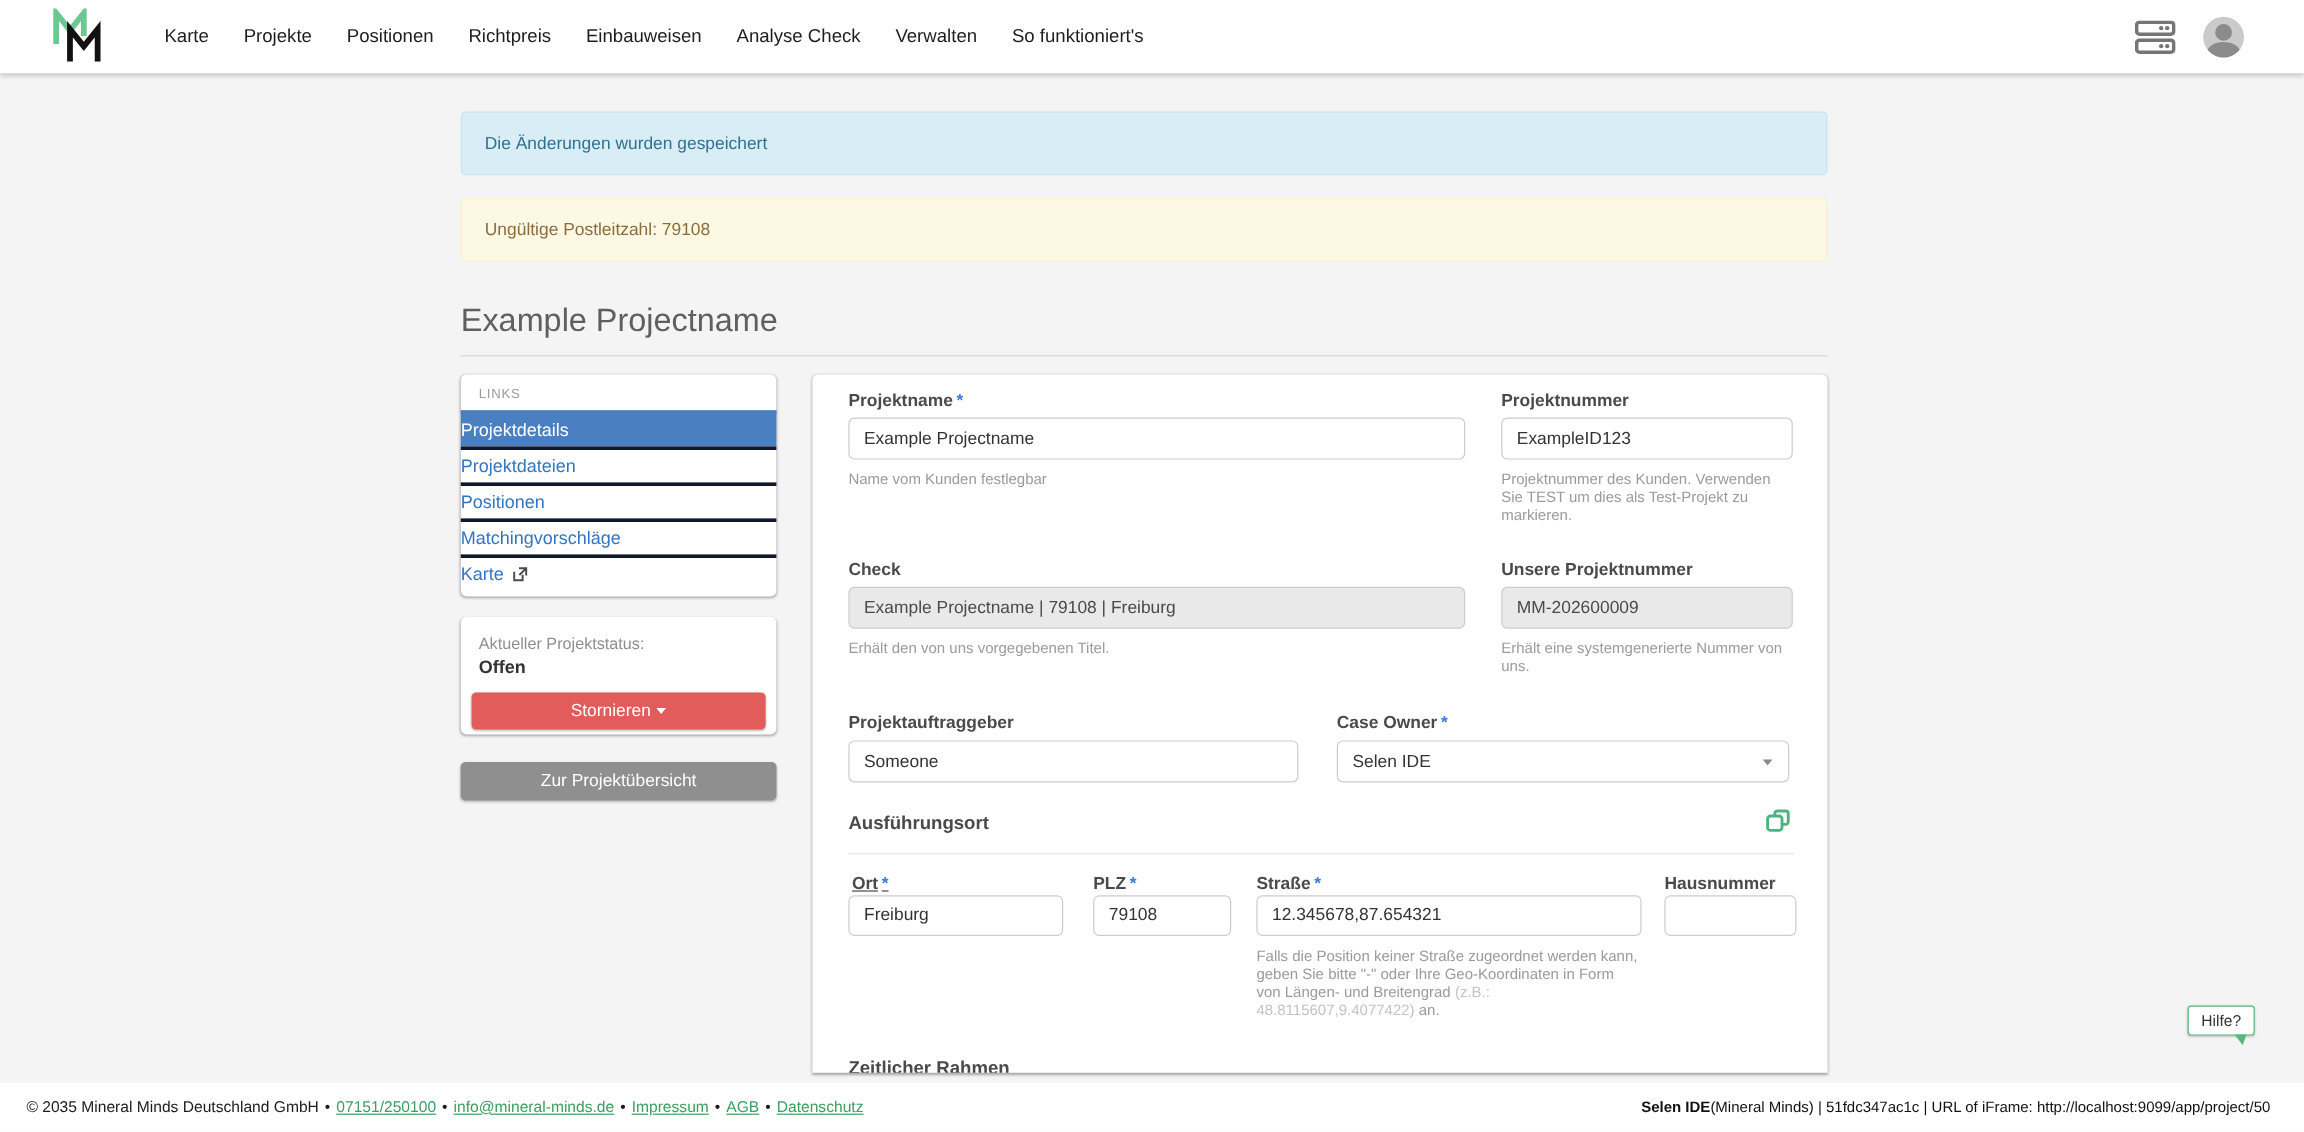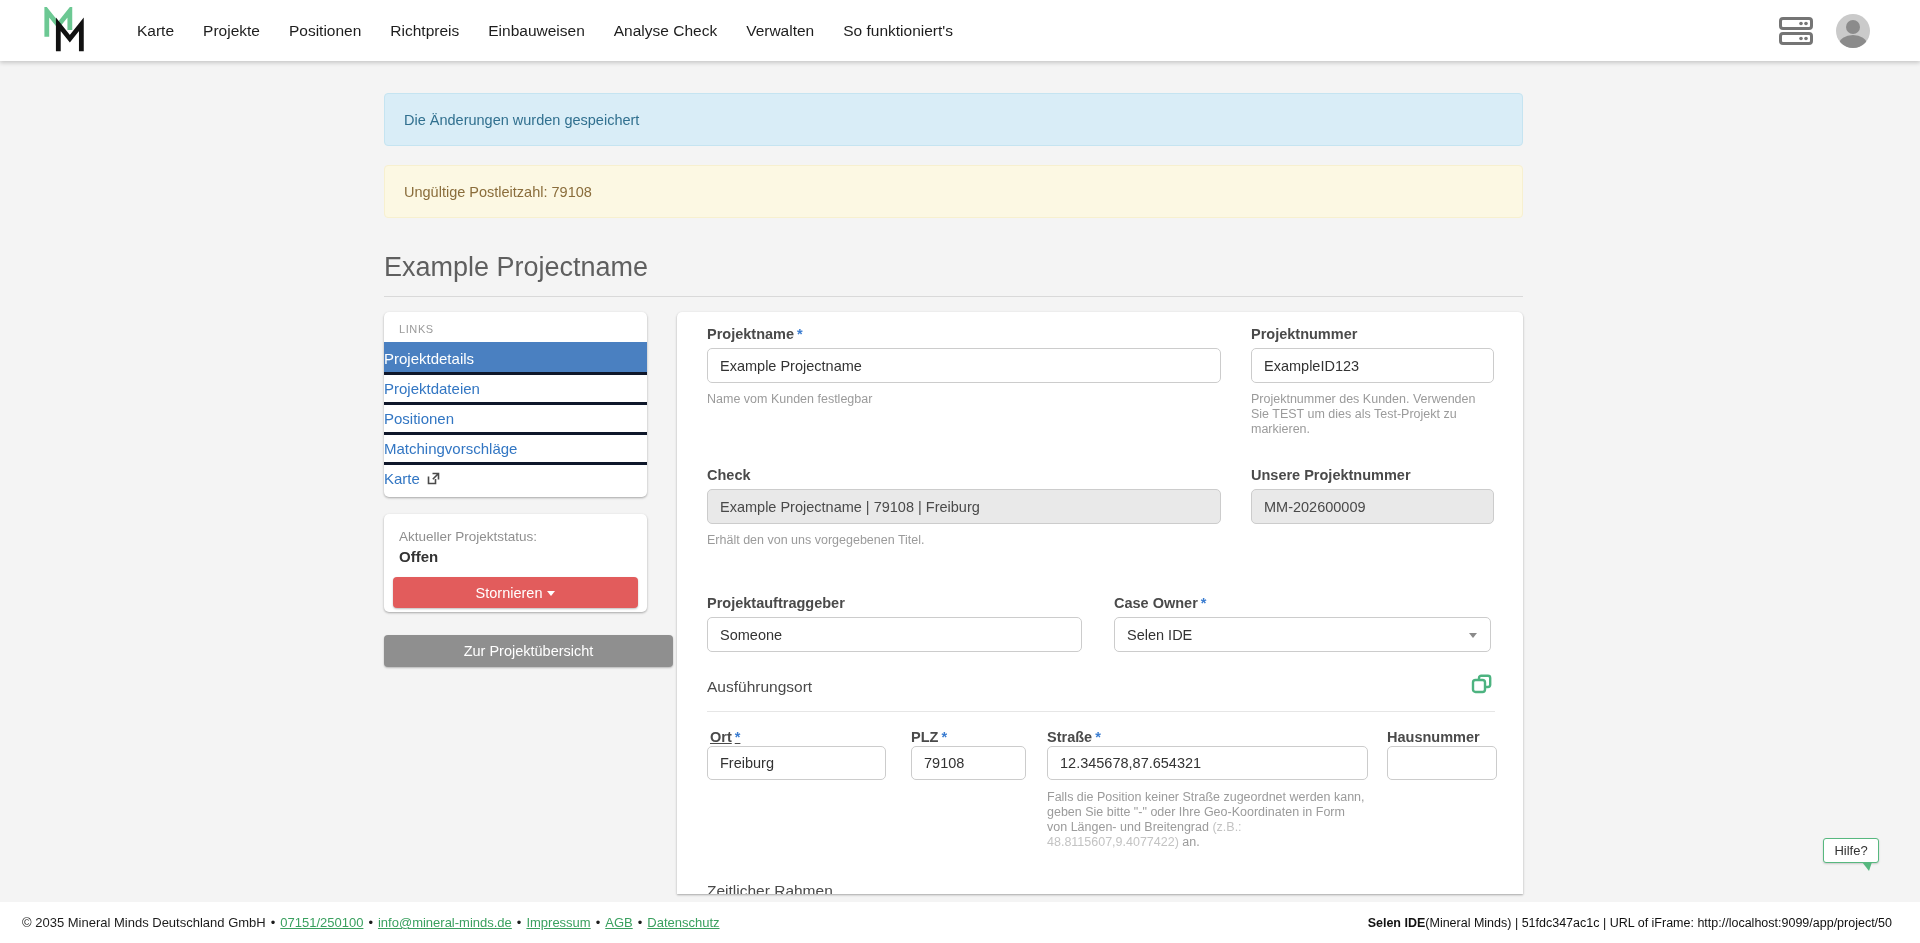--- a/index.html
+++ b/index.html
@@ -43,34 +43,34 @@
 
   
   #status-card { left:384px; top:514px; width:263px; height:98px; }
   #status-label { position:absolute; left:15px; top:15px; font-size:13.5px; color:#8f8f8f; }
   #status-value { position:absolute; left:15px; top:34px; font-size:15px; font-weight:700; color:#333; }
   #cancel-btn { position:absolute; left:9px; top:63px; width:245px; height:31px; background:#e25c5c;
                 border:none; border-radius:4px; color:#fff; font-size:14.5px; font-family:inherit;
                 cursor:pointer; box-shadow:0 1px 2px rgba(0,0,0,.25); }
   .caret-down { display:inline-block; width:0; height:0; border-left:4px solid transparent;
                 border-right:4px solid transparent; border-top:5px solid #fff; margin-left:5px; vertical-align:middle; }
-  #overview-btn { position:absolute; left:384px; top:635px; width:289px; height:32px; background:#8f8f8f;
+  #overview-btn { position:absolute; left:384px; top:635px; width:263px; height:32px; background:#8f8f8f;
                   border:none; border-radius:4px; color:#fff; font-size:14.5px; font-family:inherit;
                   cursor:pointer; box-shadow:0 1px 2px rgba(0,0,0,.25); }
 
   
   #form-card { left:677px; top:312px; width:846px; height:582px; overflow:hidden; border-radius:5px 5px 0 0; }
   .f-label { position:absolute; font-size:14.5px; font-weight:700; color:#4a4a4a; }
   .req { color:#3b7dd1; font-weight:700; margin-left:3px; }
   .f-input { position:absolute; height:35px; border:1px solid #ccc; border-radius:5px; background:#fff;
              font-size:14.5px; color:#333; padding:0 12px; font-family:inherit; }
   .f-input:disabled, .f-input.disabled { background:#e9e9e9; color:#4a4a4a; }
   .f-helper { position:absolute; font-size:12.5px; color:#9b9b9b; line-height:15px; }
   .f-helper .lighter { color:#c3c3c3; }
-  .f-section { position:absolute; font-size:15.5px; font-weight:400; color:#4a4a4a; }
+  .f-section { position:absolute; font-size:15.5px; font-weight:700; color:#4a4a4a; }
   .f-divider { position:absolute; height:1px; background:#e6e6e6; }
   #case-owner-select { position:absolute; height:35px; border:1px solid #ccc; border-radius:5px; background:#fff;
              font-size:14.5px; color:#333; padding:0 12px; display:flex; align-items:center; cursor:pointer; }
   #case-owner-select .sel-caret { position:absolute; right:13px; top:15px; width:0; height:0;
              border-left:4px solid transparent; border-right:4px solid transparent; border-top:5px solid #8a8a8a; }
   #copy-icon { position:absolute; left:794px; top:361px; width:22px; height:22px; cursor:pointer; }
 
   
   #help-btn { position:absolute; left:1823px; top:838px; width:56px; height:25px; background:#fff;
               border:1px solid #57b87f; border-radius:3px; font-size:13px; color:#333; font-family:inherit;
@@ -180,20 +180,21 @@
   <div class="f-label" style="left:30px; top:155px;">
     <span>Check</span>
   </div>
   <input class="f-input disabled" disabled="" style="left: 30px; top: 177px; width: 514px;" value="Example Projectname | 79108 | Freiburg">
   <div class="f-helper" style="left:30px; top:221px;">Erhält den von uns vorgegebenen Titel.</div>
 
   <div class="f-label" style="left:574px; top:155px;">
     <span>Unsere Projektnummer</span>
   </div>
   <input class="f-input disabled" disabled="" style="left: 574px; top: 177px; width: 243px;" value="MM-202600009">
+  <div class="f-helper" style="left:574px; top:221px; width:245px;">Erhält eine systemgenerierte Nummer von uns.</div>
 
   <div class="f-label" style="left:30px; top:283px;">
     <span>Projektauftraggeber</span>
   </div>
   <input class="f-input" style="left: 30px; top: 305px; width: 375px;" value="Someone">
 
   <div class="f-label" style="left:437px; top:283px;">
     <span>Case Owner</span><span class="req">*</span>
   </div>
   <div id="case-owner-select" style="left:437px; top:305px; width:377px;">

